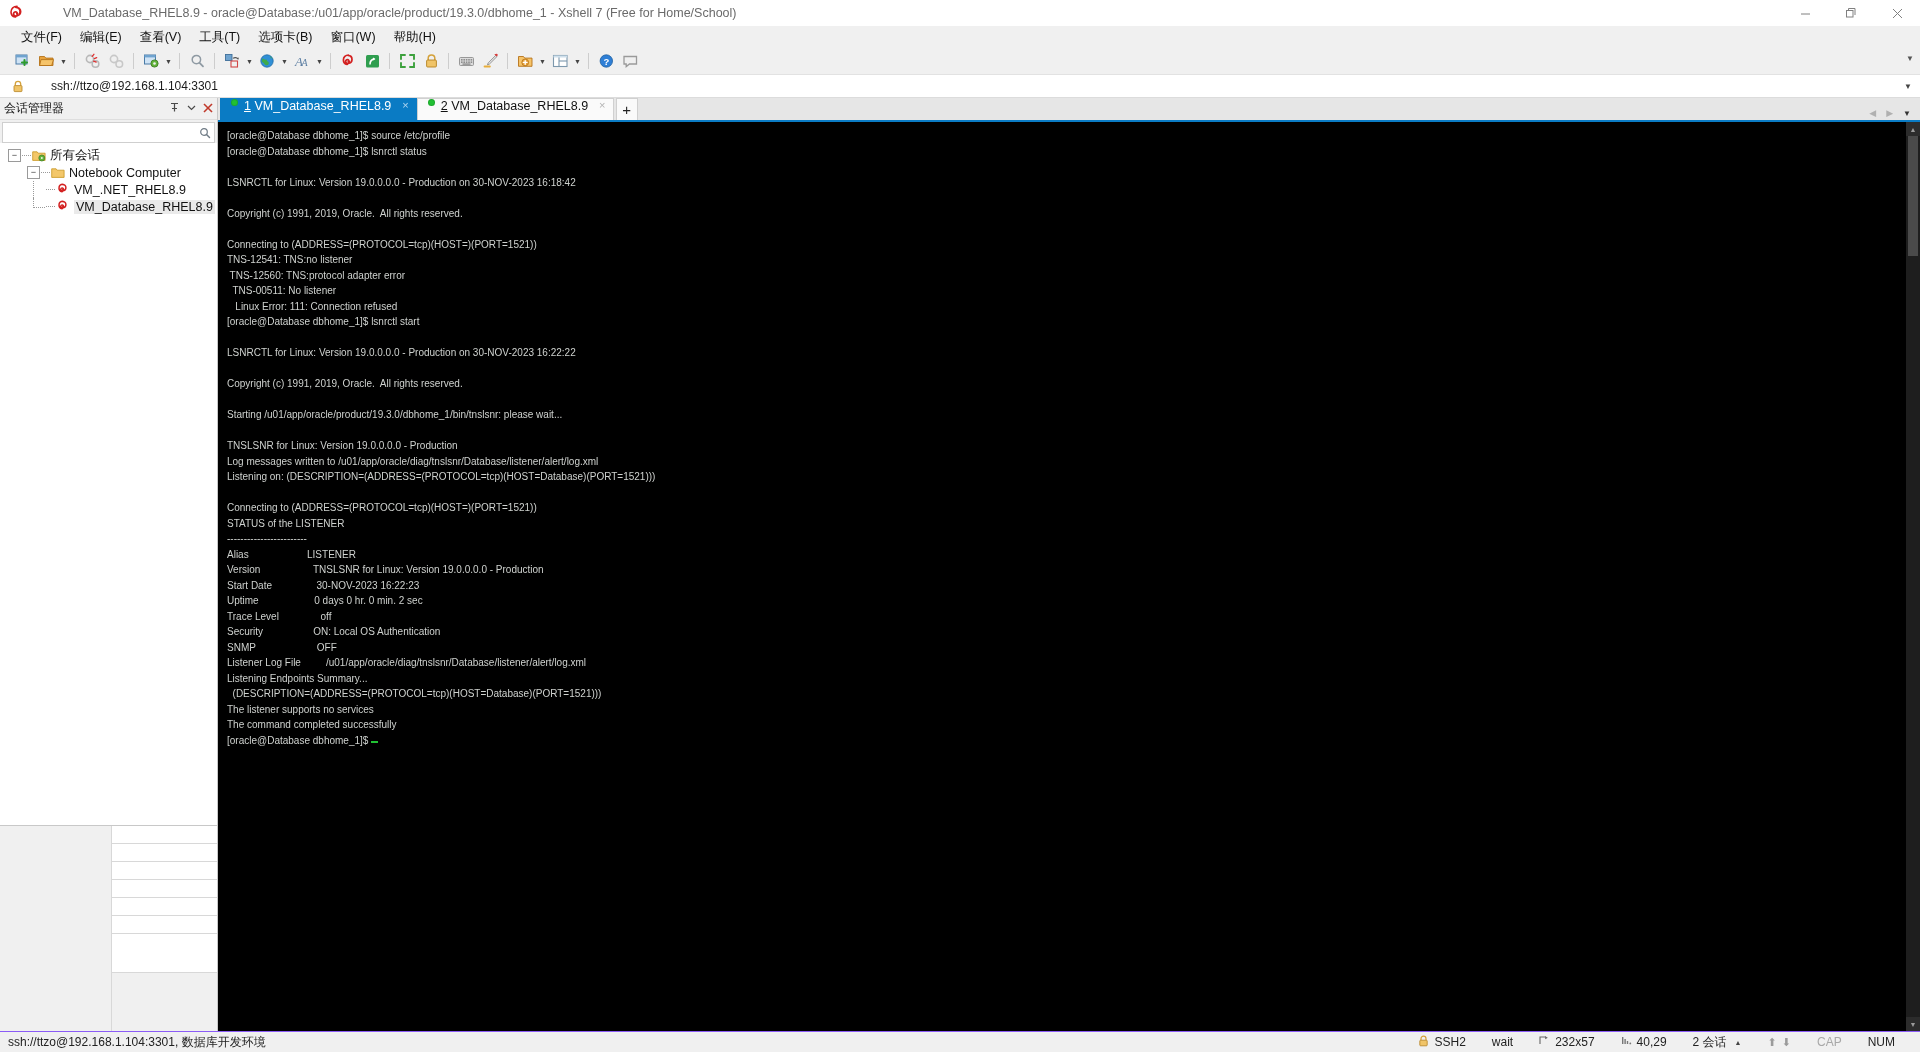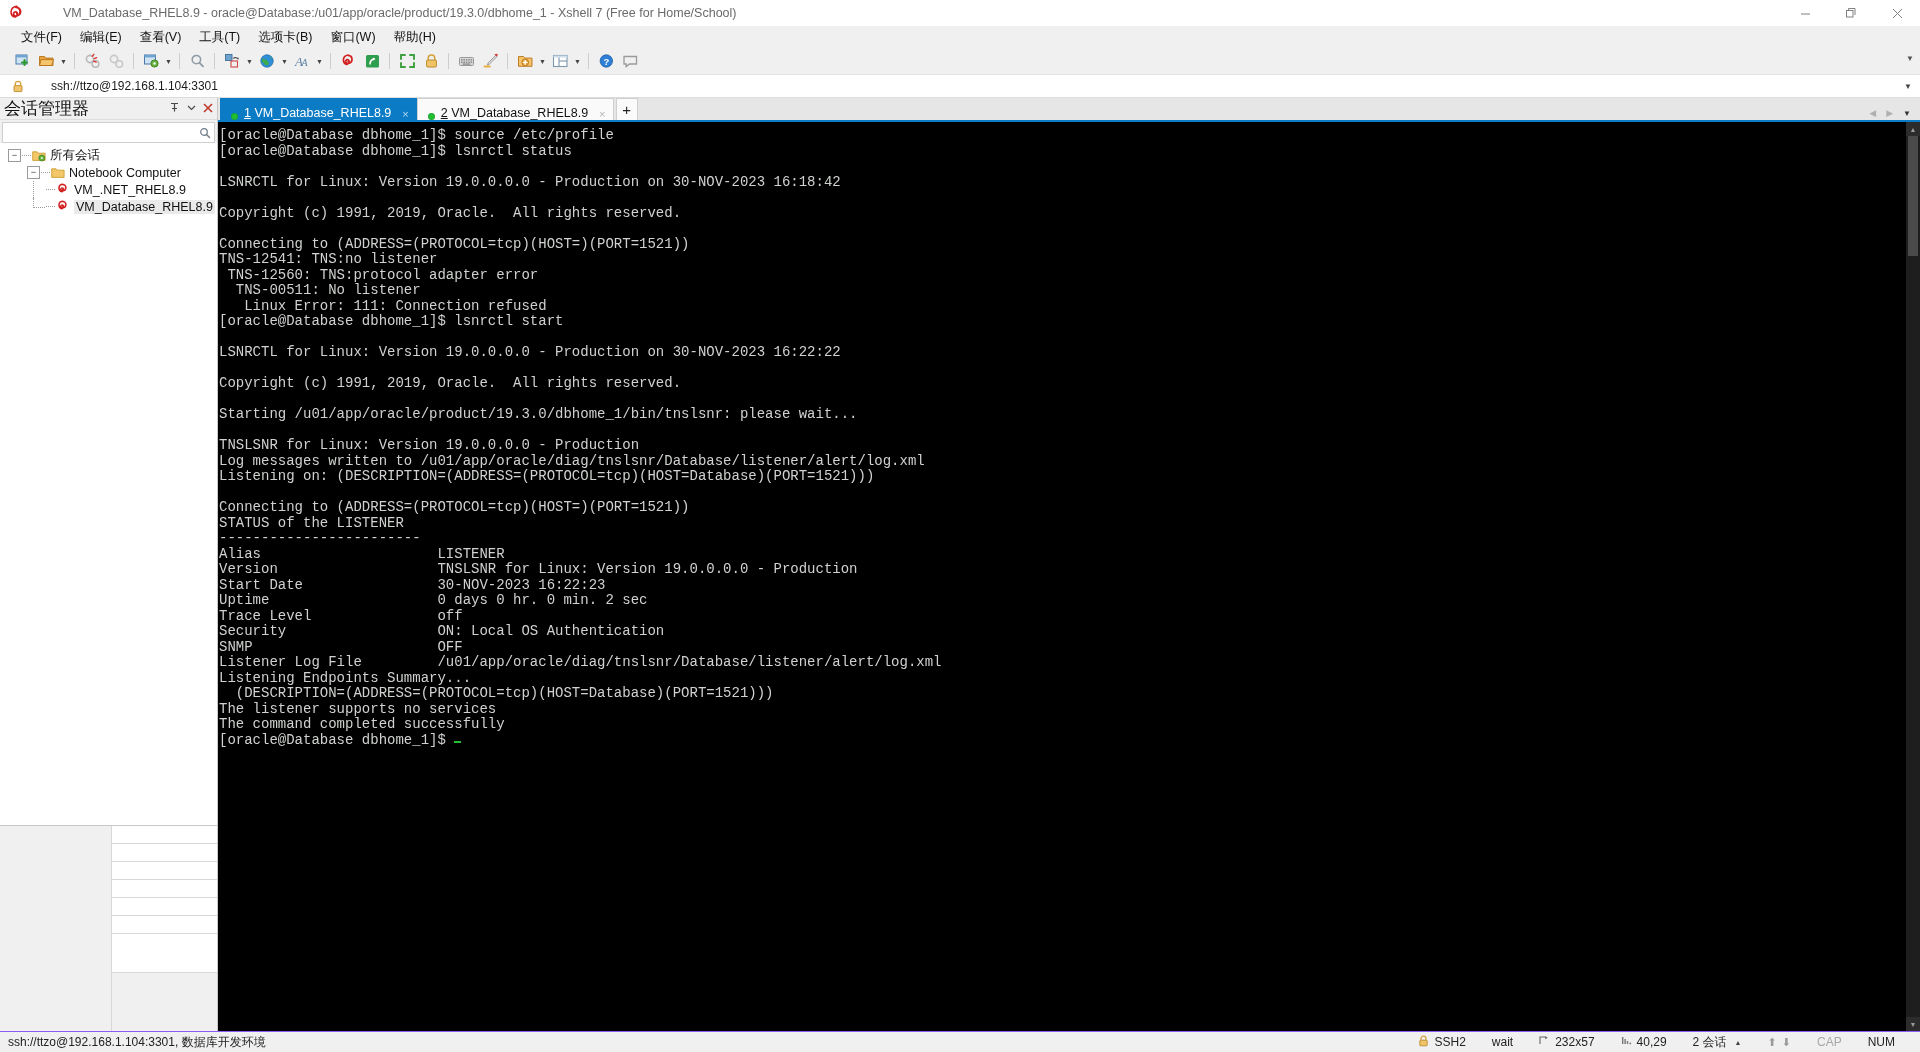--- a/index.html
+++ b/index.html
@@ -42,21 +42,21 @@
     background-size:3px 3px;}
   .notice-arrow{margin-right:6px;display:flex;}
   .notice-text{font-size:12px;color:#9a9a9a;}
 
   
   .body{flex:1 1 auto;display:flex;min-height:0;background:#f0f0f0;}
 
   
   .leftpane{width:217px;flex:0 0 217px;display:flex;flex-direction:column;background:#f0f0f0;border-right:1px solid #c8c8c8;}
   .panehdr{height:21px;background:#f0f0f0;display:flex;align-items:center;padding-left:4px;border-bottom:1px solid #dedede;flex:0 0 21px;}
-  .panehdr-title{font-size:17px;color:#111;font-weight:400;}
+  .panehdr-title{font-size:12px;color:#111;font-weight:400;}
   .panehdr-btns{margin-left:auto;display:flex;align-items:center;padding-right:4px;gap:7px;}
   .pin-ico,.close-ico{color:#555;font-size:11px;line-height:1;}
   .close-ico{color:#c0392b;font-weight:bold;}
 
   .searchrow{height:19px;background:#fff;border:1px solid #cfcfcf;margin:2px 2px 0 2px;display:flex;align-items:center;flex:0 0 19px;}
   .searchrow input{border:0;outline:0;flex:1;font-size:12px;font-family:"Liberation Sans",sans-serif;padding-left:4px;background:transparent;}
   .search-ico{width:18px;display:flex;align-items:center;justify-content:center;}
 
   .tree{flex:1 1 auto;background:#fff;overflow:hidden;padding-top:4px;font-size:12.5px;}
   .trow{display:flex;align-items:center;height:17px;white-space:nowrap;}
@@ -72,37 +72,37 @@
   .prow{display:flex;height:17px;border-bottom:1px solid #d8d8d8;flex-direction:column;}
   .pkey{width:107px;flex:0 0 107px;background:#f0f0f0;border-right:1px solid #d8d8d8;display:flex;align-items:center;padding-left:4px;font-size:12px;color:#111;}
   .pval{flex:1;display:flex;align-items:center;padding-left:5px;font-size:12px;color:#111;overflow:hidden;white-space:nowrap;}
   .prow.empty{height:38px;}
   .prow.empty .pkey{background:#f0f0f0;}
   .propfill{height:58px;background:#f0f0f0;border-top:0;}
 
   
   .rightpane{flex:1 1 auto;display:flex;flex-direction:column;min-width:0;background:#f0f0f0;}
   .tabbar{height:22px;background:#e6e6e6;display:flex;align-items:flex-end;flex:0 0 22px;position:relative;padding-left:2px;}
-  .tab{height:21px;display:flex;align-items:flex-end;padding:0 7px 0 10px;font-size:12.5px;gap:6px;border:1px solid transparent;border-bottom:none;position:relative;}
+  .tab{height:21px;display:flex;align-items:flex-start;padding:0 7px 0 10px;font-size:12.5px;gap:6px;border:1px solid transparent;border-bottom:none;position:relative;}
   .tab.active{background:#0a7bc4;color:#fff;}
   .tab.inactive{background:#fafafa;color:#111;border-color:#d0d0d0;}
   .tabdot{width:7px;height:7px;border-radius:50%;background:#21c033;flex:0 0 7px;box-shadow:0 0 0 1px rgba(0,0,0,.12) inset;}
   .tabnum{text-decoration:underline;}
   .tabclose{margin-left:5px;font-size:11px;opacity:.75;}
   .tab.active .tabclose{color:#e8f4ff;}
   .tab.inactive .tabclose{color:#9a9a9a;}
   .tabadd{width:20px;height:21px;display:flex;align-items:center;justify-content:center;font-size:15px;color:#222;background:#fafafa;border:1px solid #d0d0d0;border-bottom:none;margin-left:2px;}
   .tabnav{margin-left:auto;display:flex;align-items:center;gap:10px;padding:0 9px 2px 0;color:#b0b0b0;font-size:9px;}
   .tabnav .dn{color:#333;font-size:8px;}
 
   .termwrap{flex:1 1 auto;display:flex;min-height:0;background:#000;border-top:2px solid #0a7bc4;}
   .terminal{flex:1 1 auto;background:#000;color:#cfd2cf;
-    font-family:Liberation Mono, monospace;
-    font-size:14px;line-height:15.5px;letter-spacing:0px;
-    padding:6px 0 0 1px;white-space:pre;overflow:hidden;}
+    font-family:Liberation Sans, sans-serif;
+    font-size:10px;line-height:15.5px;letter-spacing:0px;
+    padding:6px 0 0 9px;white-space:pre;overflow:hidden;}
   .cursor{display:inline-block;width:7px;height:2px;background:#21c033;vertical-align:baseline;margin-bottom:1px;}
   .scrolltrack{width:14px;flex:0 0 14px;background:#1e1e1e;display:flex;flex-direction:column;}
   .sb-arrow{height:14px;background:#2c2c2c;color:#9a9a9a;font-size:7px;display:flex;align-items:center;justify-content:center;}
   .sb-thumb{height:120px;background:#4a4a4a;margin:0 2px;}
   .sb-space{flex:1;}
 
   
   .statusbar{height:20px;flex:0 0 20px;background:#f0f0f0;border-top:1px solid #8b5cf6;display:flex;align-items:center;font-size:12px;color:#222;padding-left:8px;}
   .st-left{white-space:nowrap;}
   .st-right{margin-left:auto;display:flex;align-items:center;gap:0;padding-right:12px;}

